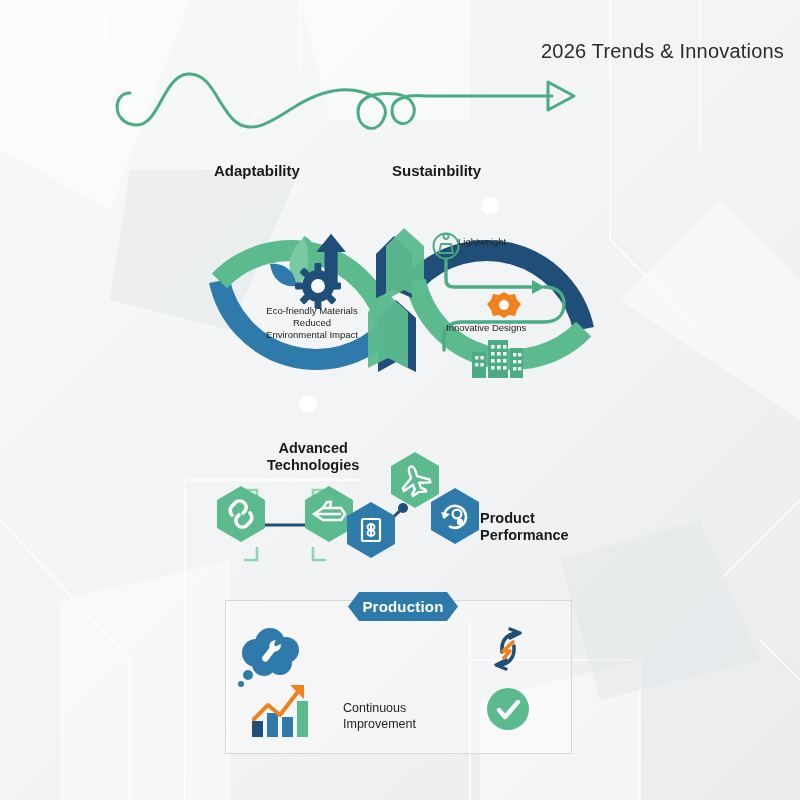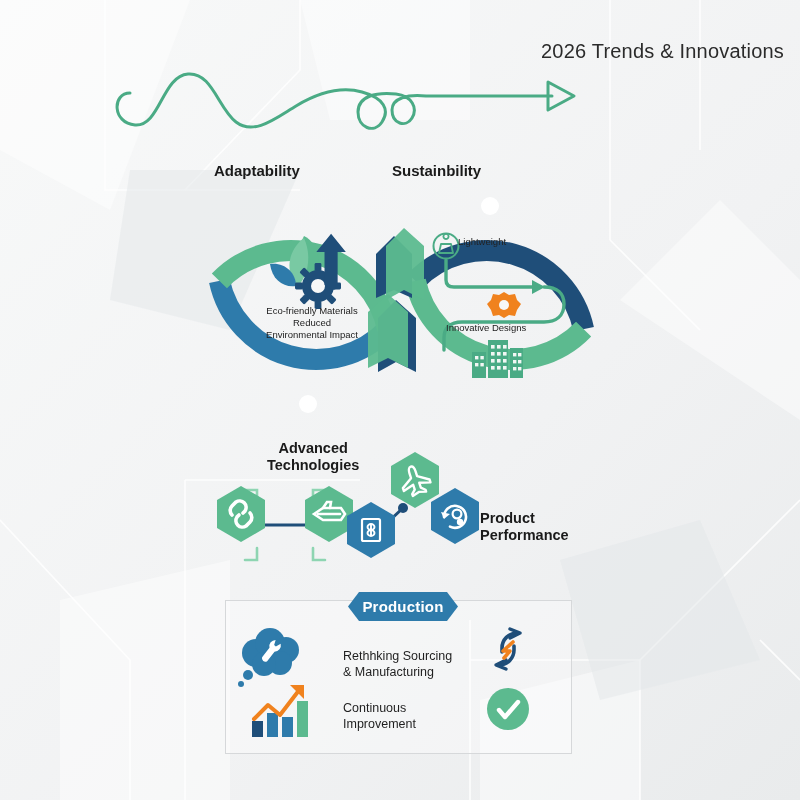--- a/index.html
+++ b/index.html
@@ -441,18 +441,16 @@
         <path d="M-9,1 L-3,8 L10,-7" fill="none" stroke="#ffffff" stroke-width="4.4" stroke-linecap="round" stroke-linejoin="round"></path>
       </g>
     </svg>
   </div>
 
   <svg id="challenges-banner" viewBox="0 0 110 29">
     <polygon points="0,14.5 11,0 99,0 110,14.5 99,29 11,29" fill="#2e7bab"></polygon>
   </svg>
   <div id="challenges-banner-text">Production</div>
 
-  <div class="challenge-text" id="ch-text-1">Rethhking Sourcing
-&amp; Manufacturing</div>
   <div class="challenge-text" id="ch-text-2">Continuous
 Improvement</div>
 
 </div>
 
 </body></html>

